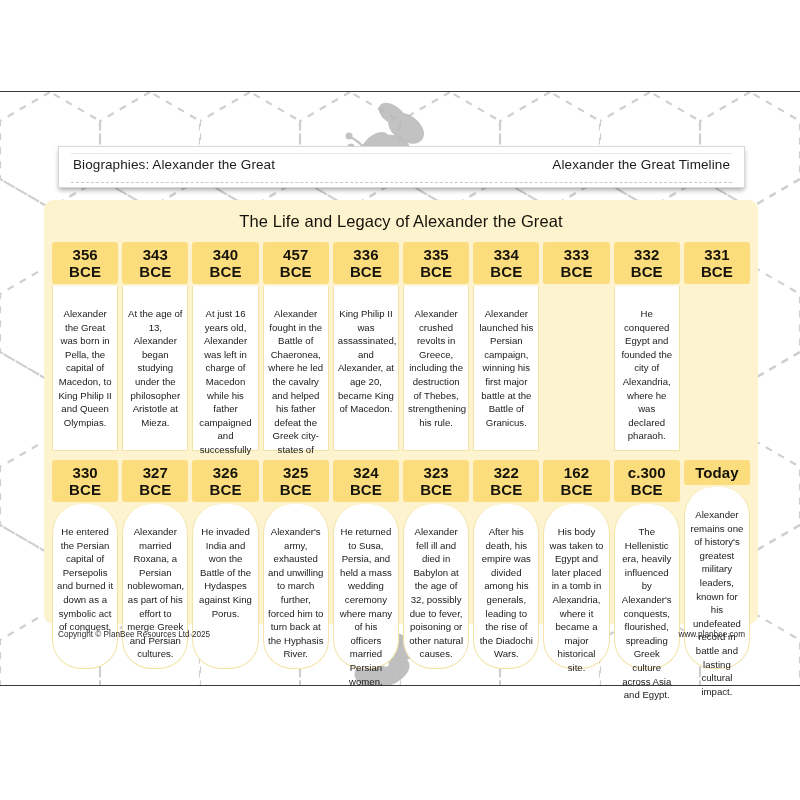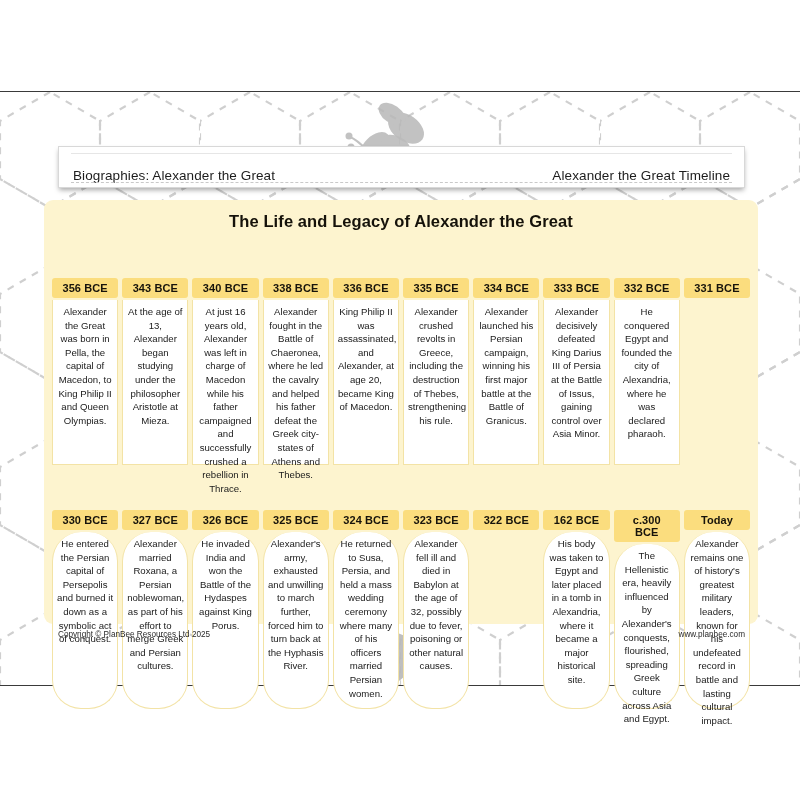--- a/index.html
+++ b/index.html
@@ -49,23 +49,23 @@
     left: 58px;
     top: 146px;
     width: 687px;
     height: 42px;
     background: #ffffff;
     border: 1px solid #d8d8d8;
     box-shadow: 0 3px 5px -1px rgba(0,0,0,0.35);
     z-index: 5;
     box-sizing: border-box;
     display: flex;
-    align-items: flex-end;
+    align-items: flex-start;
     justify-content: space-between;
-    padding: 4px 14px;
+    padding: 10px 14px;
   }
   #header-bar .hdr-text {
     font-size: 13.5px;
     color: #1c1c1c;
     letter-spacing: 0.1px;
     white-space: nowrap;
   }
   #header-inner-rule {
     position: absolute;
     left: 12px;
@@ -92,21 +92,21 @@
     height: 424px;
     background: #fdf4cf;
     border-radius: 9px;
     z-index: 4;
     box-sizing: border-box;
     padding: 0;
   }
   #worksheet-title {
     text-align: center;
     font-size: 16.5px;
-    font-weight: bold;
+    font-weight: normal;
     color: #15120a;
     padding-top: 12px;
     letter-spacing: 0.1px;
   }
 
   .timeline-row {
     display: flex;
     gap: 4px;
     padding: 0 8px;
     box-sizing: border-box;
@@ -117,38 +117,37 @@
   .tl-col {
     flex: 1 1 0;
     min-width: 0;
     display: flex;
     flex-direction: column;
   }
   .tl-date {
     background: #fbdd7e;
     border-radius: 3px;
     text-align: center;
-    font-size: 11px;
+    font-size: 15px;
     font-weight: bold;
     color: #16130b;
     padding: 4px 8px 4px;
     letter-spacing: 0.1px;
-    margin-top: 36px;
   }
   .tl-body {
     background: #ffffff;
     border-left: 1px solid #f3e3a6;
     border-right: 1px solid #f3e3a6;
     border-bottom: 1px solid #f3e3a6;
     margin-top: 2px;
     text-align: center;
     font-size: 9.6px;
     line-height: 1.42;
     color: #1a1a1a;
-    padding: 5px 4px 8px;
+    padding: 21px 4px 8px;
     box-sizing: border-box;
     flex: 1 1 auto;
   }
   #row-1 .tl-body { height: 165px; }
   #row-2 .tl-body { height: 165px; border-radius: 29px; }
 
   
   #footer {
     position: absolute;
     left: 58px;
@@ -274,38 +273,37 @@
       </div>
       <div class="tl-col">
         <div class="tl-date">343 BCE</div>
         <div class="tl-body">At the age of 13, Alexander began studying under the philosopher Aristotle at Mieza.</div>
       </div>
       <div class="tl-col">
         <div class="tl-date">340 BCE</div>
         <div class="tl-body">At just 16 years old, Alexander was left in charge of Macedon while his father campaigned and successfully crushed a rebellion in Thrace.</div>
       </div>
       <div class="tl-col">
-        <div class="tl-date">338 BCE</div>
+        <div class="tl-date">457 BCE</div>
         <div class="tl-body">Alexander fought in the Battle of Chaeronea, where he led the cavalry and helped his father defeat the Greek city-states of Athens and Thebes.</div>
       </div>
       <div class="tl-col">
         <div class="tl-date">336 BCE</div>
         <div class="tl-body">King Philip II was assassinated, and Alexander, at age 20, became King of Macedon.</div>
       </div>
       <div class="tl-col">
         <div class="tl-date">335 BCE</div>
         <div class="tl-body">Alexander crushed revolts in Greece, including the destruction of Thebes, strengthening his rule.</div>
       </div>
       <div class="tl-col">
         <div class="tl-date">334 BCE</div>
         <div class="tl-body">Alexander launched his Persian campaign, winning his first major battle at the Battle of Granicus.</div>
       </div>
       <div class="tl-col">
         <div class="tl-date">333 BCE</div>
-        <div class="tl-body">Alexander decisively defeated King Darius III of Persia at the Battle of Issus, gaining control over Asia Minor.</div>
       </div>
       <div class="tl-col">
         <div class="tl-date">332 BCE</div>
         <div class="tl-body">He conquered Egypt and founded the city of Alexandria, where he was declared pharaoh.</div>
       </div>
       <div class="tl-col">
         <div class="tl-date">331 BCE</div>
       </div>
     </div>
   <div class="timeline-row" id="row-2">
@@ -328,20 +326,21 @@
       <div class="tl-col">
         <div class="tl-date">324 BCE</div>
         <div class="tl-body">He returned to Susa, Persia, and held a mass wedding ceremony where many of his officers married Persian women.</div>
       </div>
       <div class="tl-col">
         <div class="tl-date">323 BCE</div>
         <div class="tl-body">Alexander fell ill and died in Babylon at the age of 32, possibly due to fever, poisoning or other natural causes.</div>
       </div>
       <div class="tl-col">
         <div class="tl-date">322 BCE</div>
+        <div class="tl-body">After his death, his empire was divided among his generals, leading to the rise of the Diadochi Wars.</div>
       </div>
       <div class="tl-col">
         <div class="tl-date">162 BCE</div>
         <div class="tl-body">His body was taken to Egypt and later placed in a tomb in Alexandria, where it became a major historical site.</div>
       </div>
       <div class="tl-col">
         <div class="tl-date">c.300 BCE</div>
         <div class="tl-body">The Hellenistic era, heavily influenced by Alexander's conquests, flourished, spreading Greek culture across Asia and Egypt.</div>
       </div>
       <div class="tl-col">

